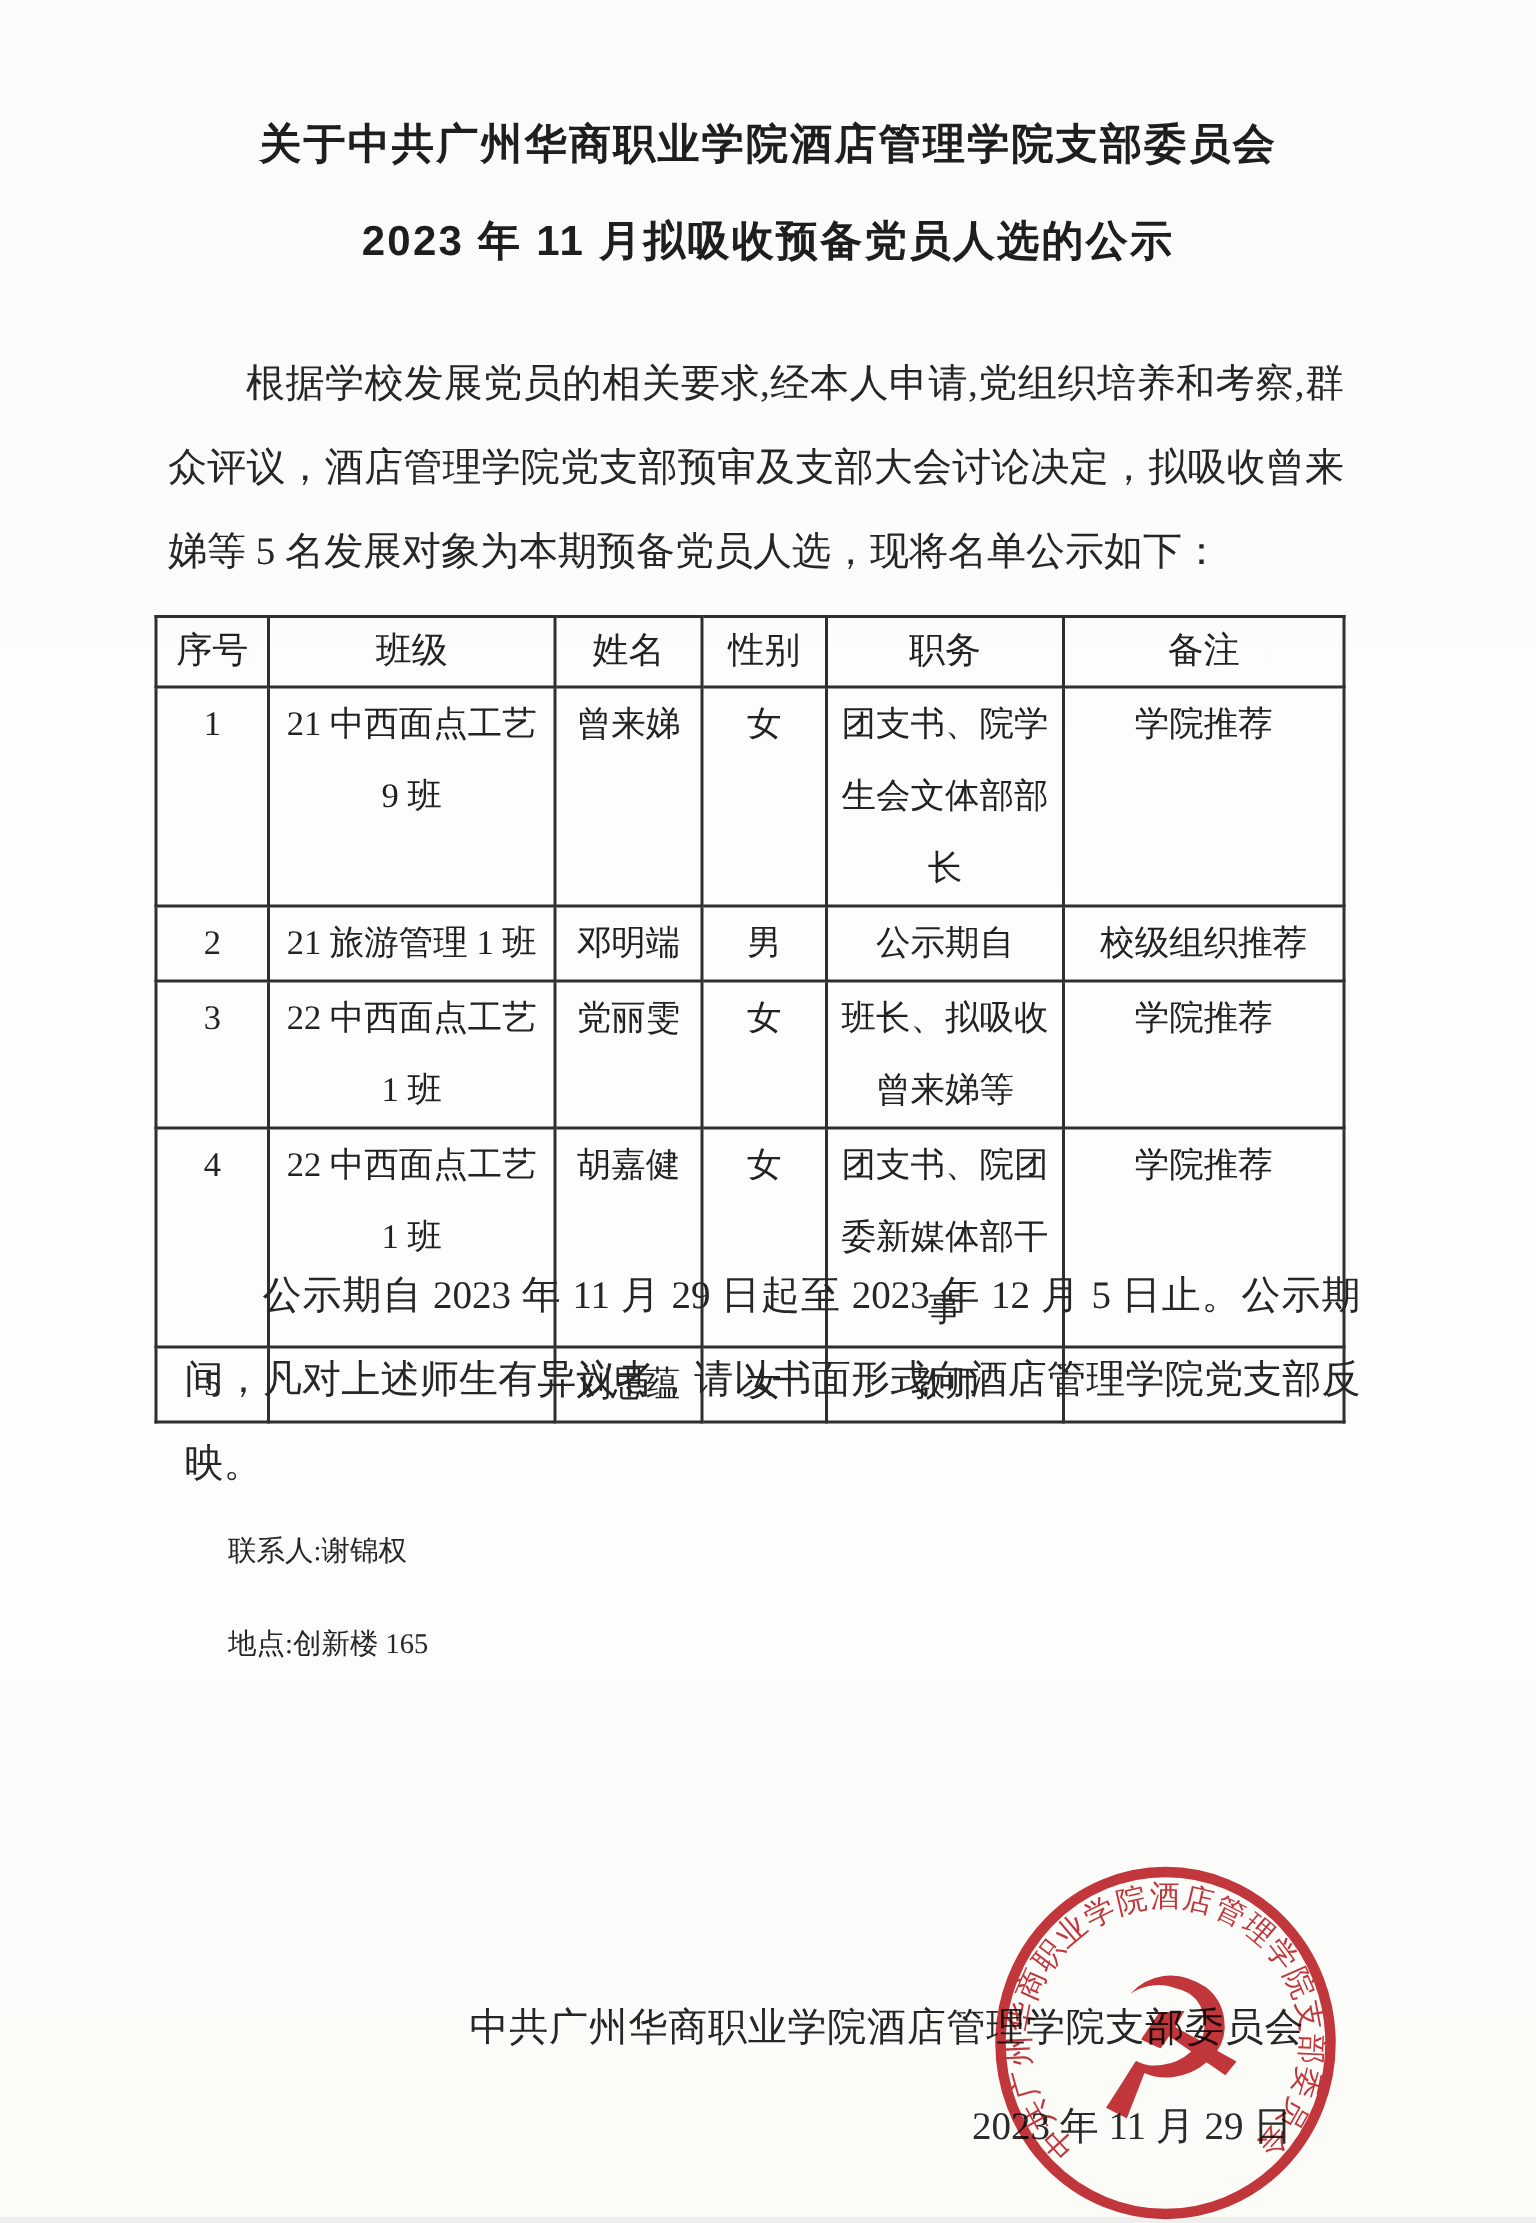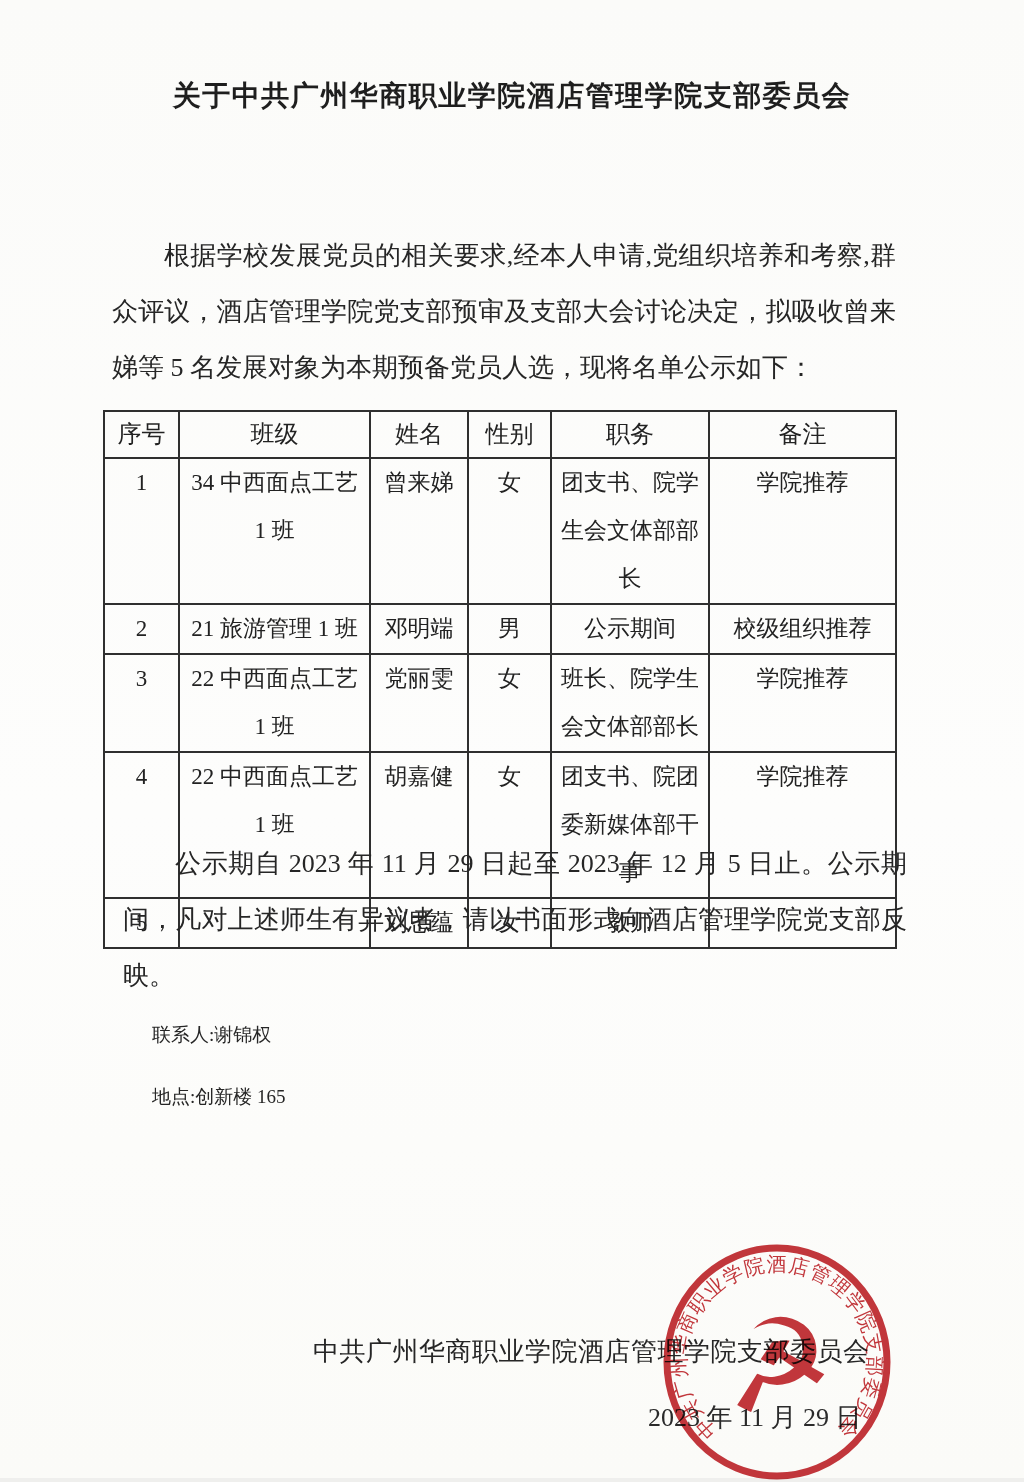--- a/index.html
+++ b/index.html
@@ -59,20 +59,21 @@
   }
   .seal text { font-family:"Liberation Serif","DejaVu Serif",serif; }
   .seal .emblem { font-family:"DejaVu Sans",sans-serif; }
 </style>
 </head>
 <body>
 
 <div class="page">
 
   <div class="title-line title-1">关于中共广州华商职业学院酒店管理学院支部委员会</div>
+  <div class="title-line title-2">2023 年 11 月拟吸收预备党员人选的公示</div>
 
   <div class="para para-1">根据学校发展党员的相关要求,经本人申请,党组织培养和考察,群众评议，酒店管理学院党支部预审及支部大会讨论决定，拟吸收曾来娣等 5 名发展对象为本期预备党员人选，现将名单公示如下：</div>
 
   <table class="roster">
     <colgroup>
       <col style="width:75px">
         <col style="width:191px">
         <col style="width:98px">
       <col style="width:83px">
         <col style="width:158px">
@@ -82,40 +83,40 @@
       <tr>
         <th>序号</th>
         <th>班级</th>
         <th>姓名</th>
         <th>性别</th>
         <th>职务</th>
         <th>备注</th>
       </tr>
       <tr class="row-tall">
         <td>1</td>
-        <td>34 中西面点工艺 1 班</td>
+        <td>21 中西面点工艺 9 班</td>
         <td>曾来娣</td>
         <td>女</td>
         <td>团支书、院学生会文体部部长</td>
         <td>学院推荐</td>
       </tr>
       <tr class="row-short">
         <td>2</td>
         <td>21 旅游管理 1 班</td>
         <td>邓明端</td>
         <td>男</td>
-        <td>公示期间</td>
+        <td>公示期自</td>
         <td>校级组织推荐</td>
       </tr>
       <tr class="row-tall">
         <td>3</td>
         <td>22 中西面点工艺 1 班</td>
         <td>党丽雯</td>
         <td>女</td>
-        <td>班长、院学生会文体部部长</td>
+        <td>班长、拟吸收曾来娣等</td>
         <td>学院推荐</td>
       </tr>
       <tr class="row-tall">
         <td>4</td>
         <td>22 中西面点工艺 1 班</td>
         <td>胡嘉健</td>
         <td>女</td>
         <td>团支书、院团委新媒体部干事</td>
         <td>学院推荐</td>
       </tr>

